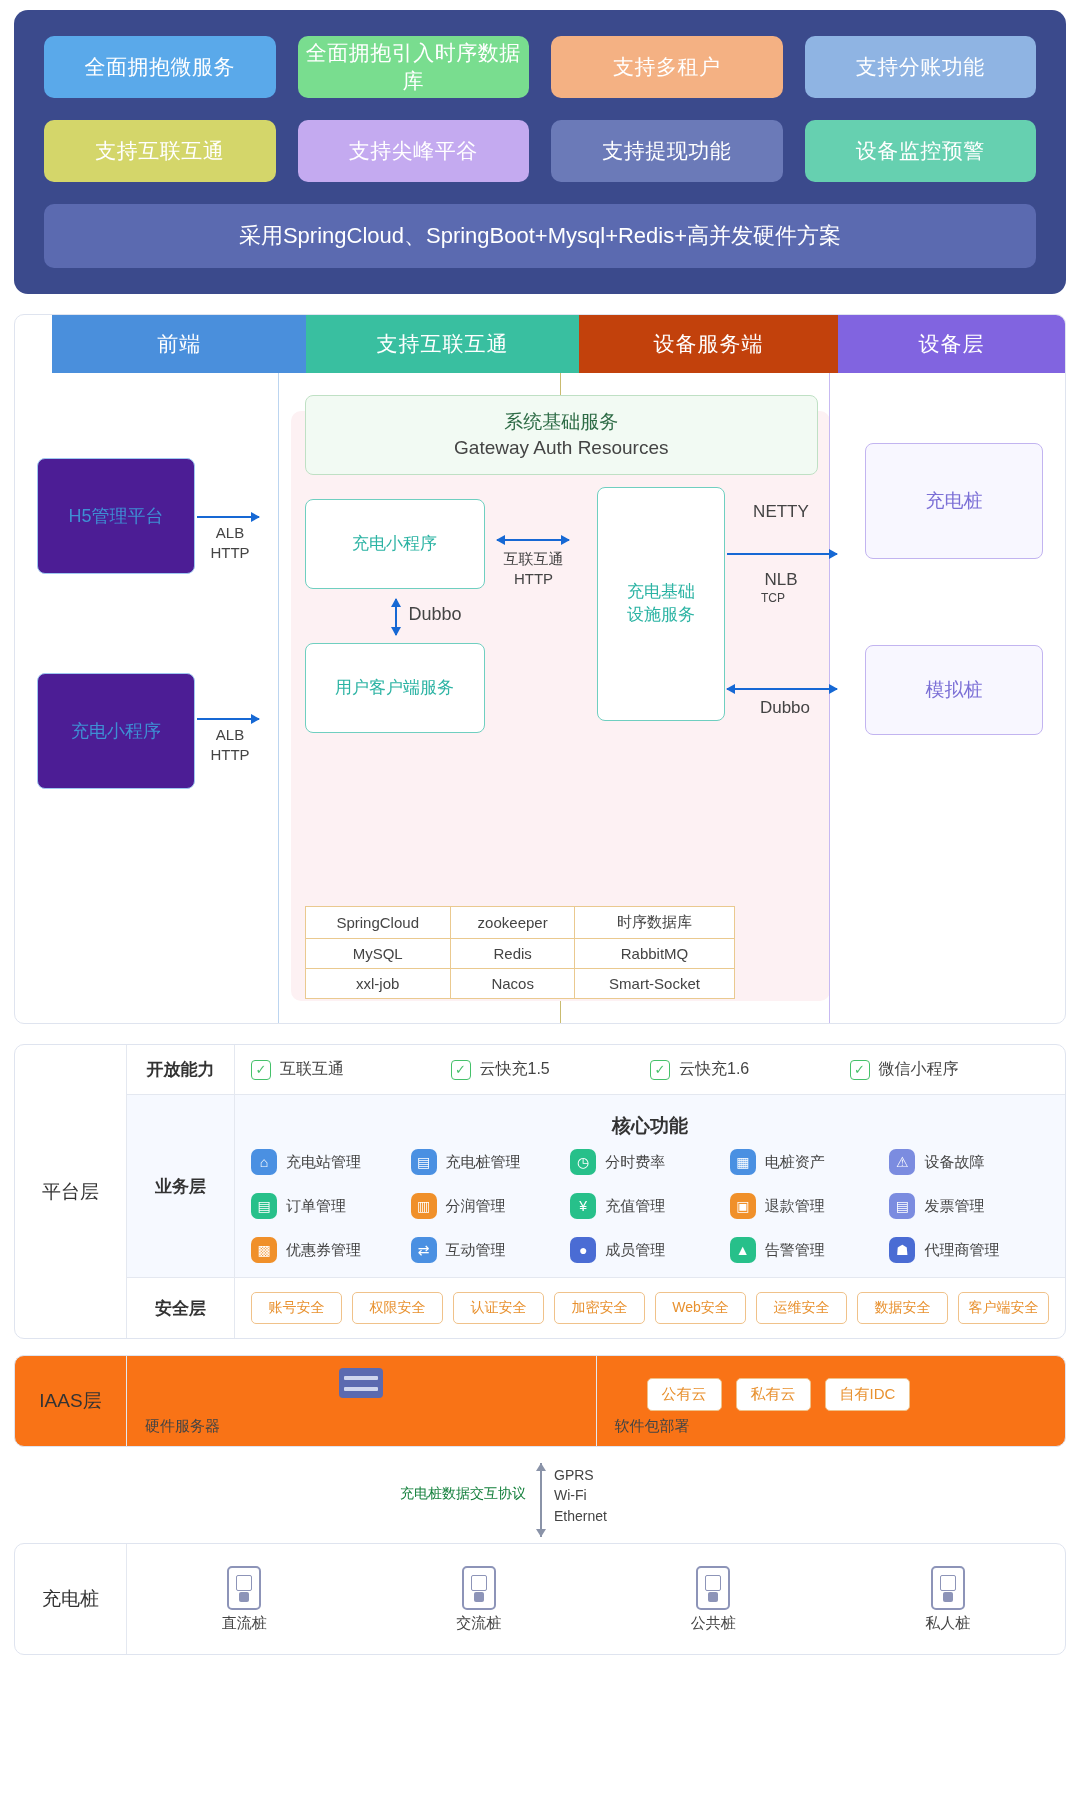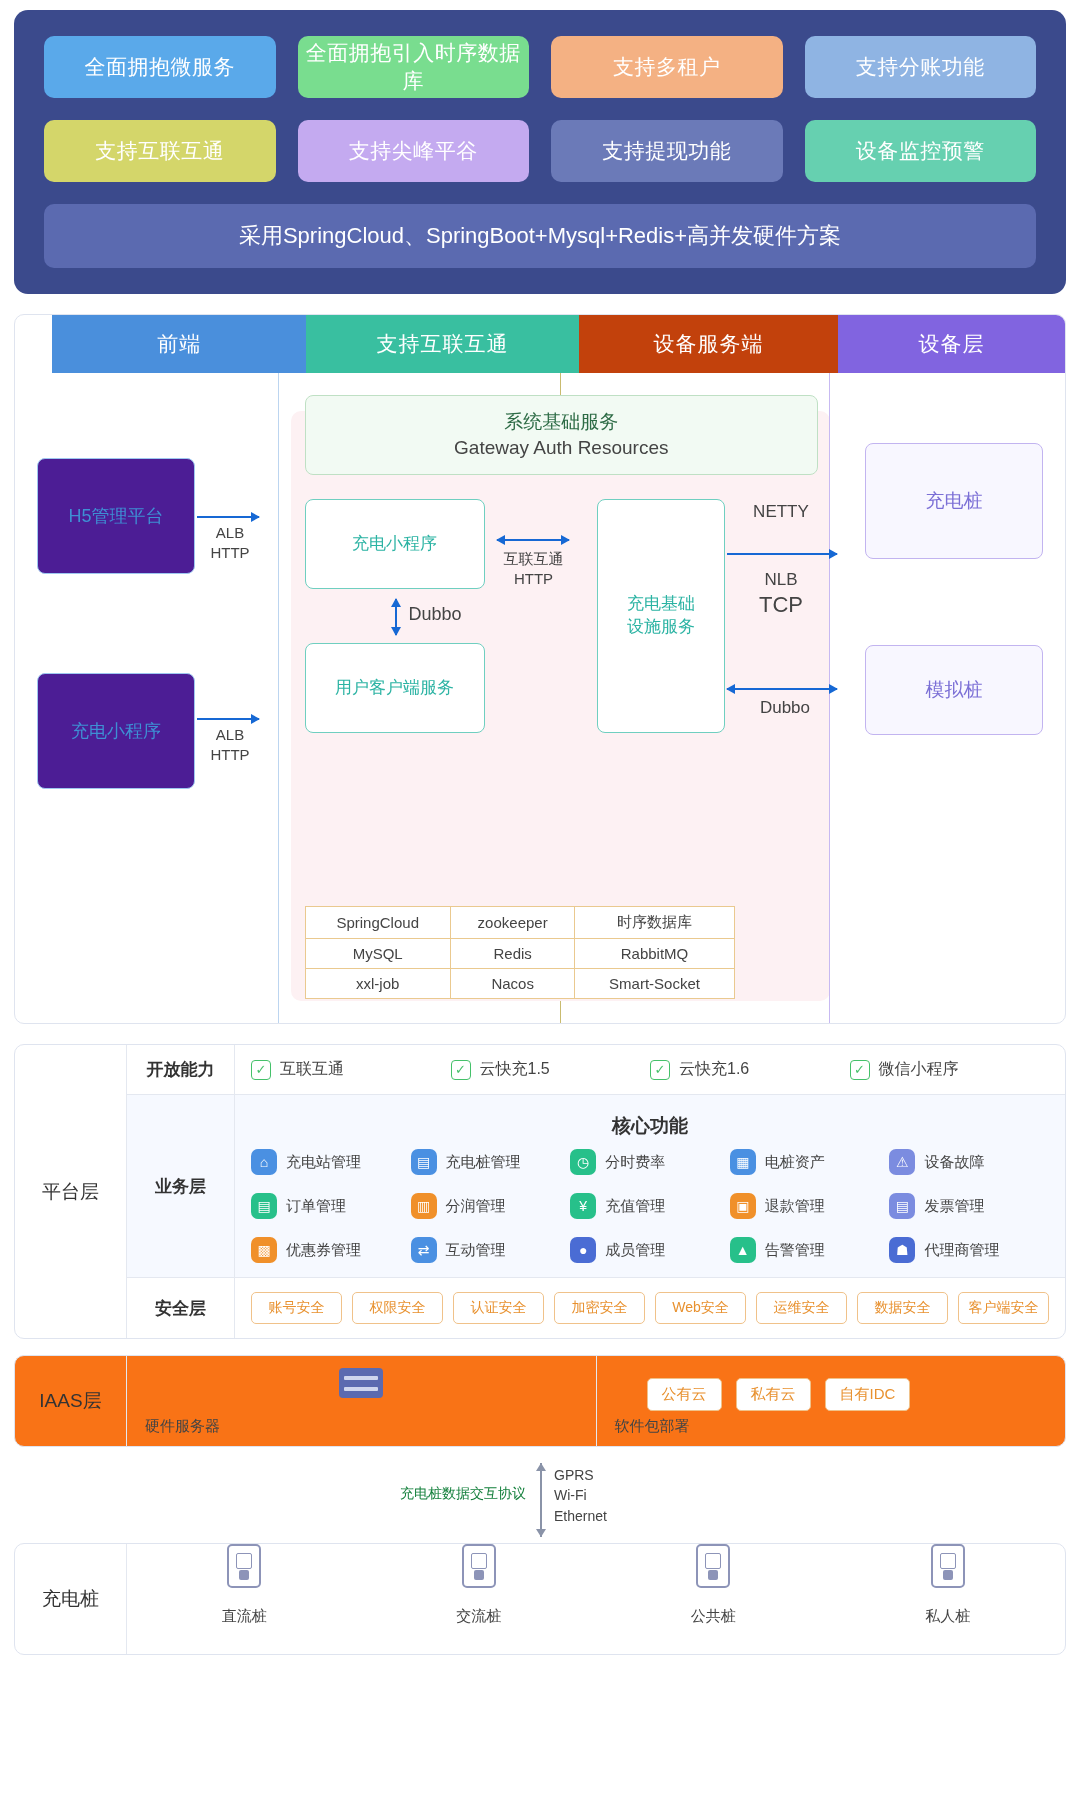--- a/index.html
+++ b/index.html
@@ -229,21 +229,21 @@
   
   .piles {
     border:1px solid #dfe4ef; border-radius:10px; overflow:hidden;
     display:flex; background:#fff; height:112px;
   }
   .piles-left {
     width:112px; display:flex; align-items:center; justify-content:center;
     font-size:19px; color:#333; border-right:1px solid #e4e8f0;
   }
   .piles-right { flex:1; display:flex; }
-  .pile-cell { flex:1; display:flex; flex-direction:column; align-items:center; justify-content:flex-start; gap:19px; }
+  .pile-cell { flex:1; display:flex; flex-direction:column; align-items:center; justify-content:center; gap:4px; }
   .pile-ic { width:34px; height:44px; border:2px solid #8d94b8; border-radius:5px; position:relative; }
   .pile-ic i {
     position:absolute; left:7px; top:7px; right:7px; height:16px;
     border:1.5px solid #8d94b8; border-radius:2px;
   }
   .pile-ic b {
     position:absolute; left:50%; transform:translateX(-50%); bottom:6px;
     width:10px; height:10px; background:#8d94b8; border-radius:2px;
   }
   .pile-cap { font-size:15px; color:#444; }
@@ -331,28 +331,28 @@
           <tr>
             <td>xxl-job</td>
             <td>Nacos</td>
             <td>Smart-Socket</td>
           </tr>
         </tbody>
           </table>
       </div>
 
       <div class="arch-col c3">
-        <div class="box b-infra" style="left:36px; top:126px; width:128px;">
+        <div class="box b-infra" style="left:36px; top:114px; width:128px;">
           <div>充电基础</div>
           <div>设施服务</div>
         </div>
 
         <div class="lbl" style="left:178px; top:128px; width:84px; font-size:17px;">NETTY</div>
         <div class="lbl" style="left:178px; top:196px; width:84px; font-size:17px;">NLB</div>
-        <div class="lbl" style="left:178px; top:218px; width:84px; font-size:22px;">TCP</div>
+        <div class="lbl" style="left:170px; top:218px; width:84px; font-size:12px;">TCP</div>
         <div class="arrow-h" style="left:166px; top:180px; width:110px;"></div>
 
         <div class="arrow-bi" style="left:166px; top:315px; width:110px;"></div>
         <div class="lbl" style="left:178px; top:324px; width:92px; font-size:17px;">Dubbo</div>
       </div>
 
       <div class="arch-col c4">
         <div class="box b-pile">充电桩</div>
         <div class="box b-sim">模拟桩</div>
       </div>

